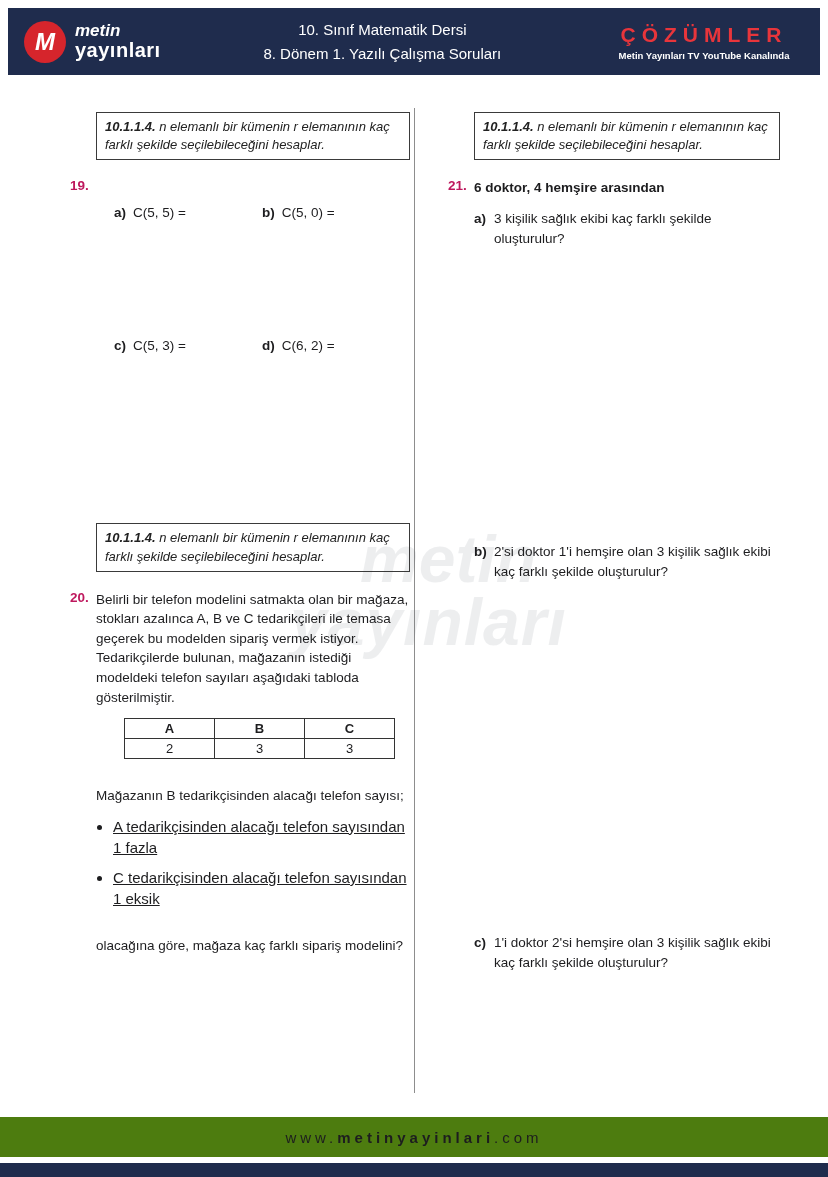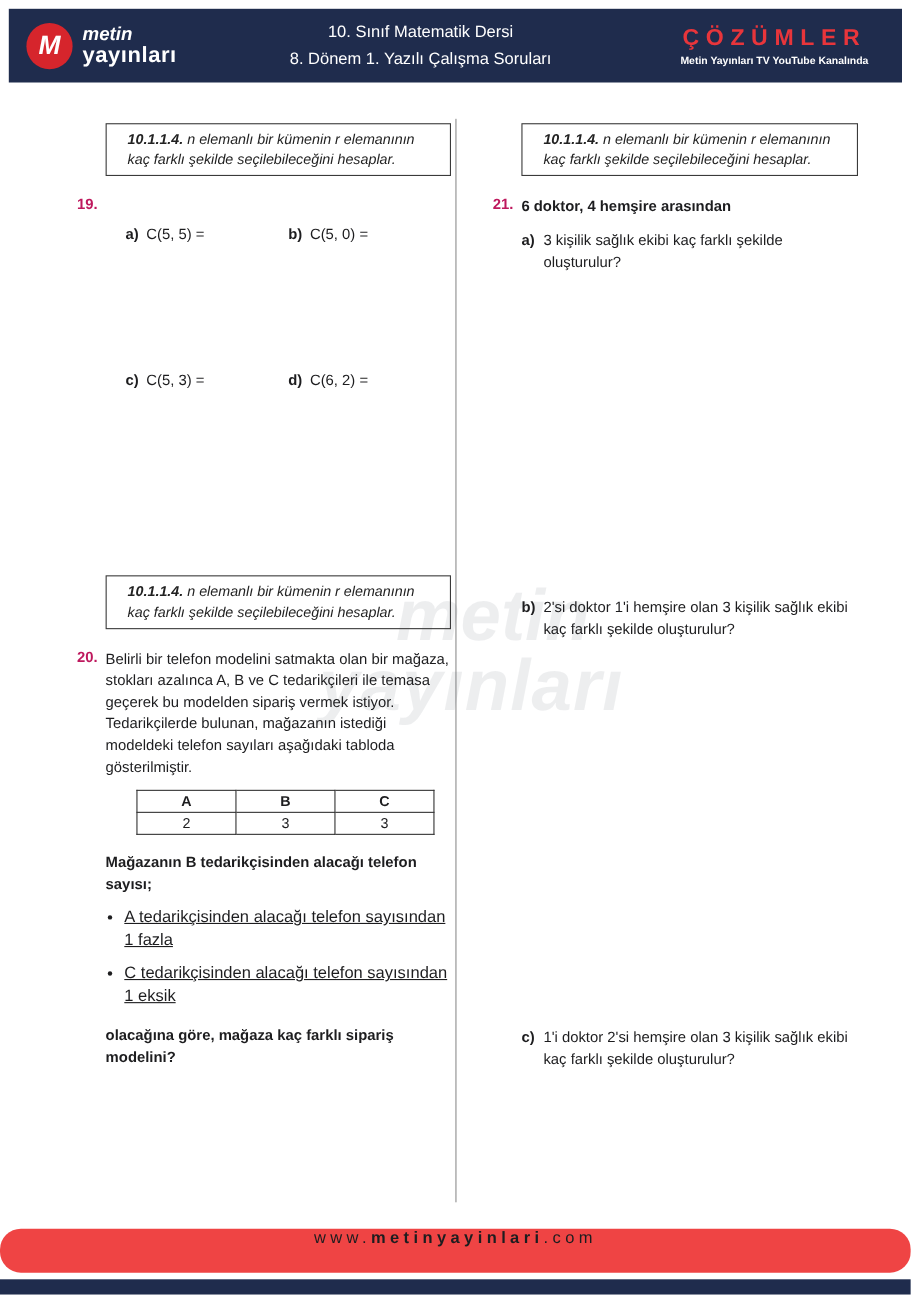--- a/index.html
+++ b/index.html
@@ -41,21 +41,21 @@
   .divider {
     position:absolute; left:414px; top:108px; width:1px; height:985px;
     background:#8d8d8d;
   }
   .col { position:absolute; top:112px; }
   .col-left  { left:70px;  width:340px; }
   .col-right { left:448px; width:332px; }
 
   .objective-box {
     border:1px solid #3a3a3a;
-    padding:5px 19px;
+    padding:5px 8px;
     font-style:italic;
     font-size:13px;
     line-height:1.4;
     margin-left:26px;
     color:#222;
   }
   .obj-code { font-weight:bold; }
 
   .question { margin-top:18px; }
   .q-head { display:flex; }
@@ -78,21 +78,21 @@
   
   .phone-table { border-collapse:collapse; margin:11px 0 0 28px; }
   .phone-table th, .phone-table td {
     border:1px solid #333;
     width:90px; height:20px;
     text-align:center;
     font-size:13px;
     padding:0;
   }
   .phone-table th { font-weight:bold; }
-  .bold-para { font-weight:bold; font-size:13.5px; line-height:1.45; margin-top:15px; }
+  .bold-para { font-weight:normal; font-size:13.5px; line-height:1.45; margin-top:27px; }
   .bullets { margin:10px 0 0 17px; }
   .bullets li { font-size:15px; line-height:1.4; margin-bottom:9px;text-decoration:underline; }
 
   
   .q21-part { display:flex; font-size:13.5px; line-height:1.45; }
   .q21-part .part-label { width:20px; }
   .gap-a { margin-top:11px; }
   .gap-b { margin-top:294px; }
   .gap-c { margin-top:352px; }
 
@@ -103,22 +103,22 @@
     font-weight:bold; font-style:italic;
     pointer-events:none; user-select:none;
     line-height:0.95;
   }
   .wm-line1 { font-size:66px; margin-left:70px; }
   .wm-line2 { font-size:66px; letter-spacing:1px; }
 
   
   .footer-bar {
     position:absolute; left:0; top:1117px; width:828px; height:40px;
-    background:#ef4444;
-    display:flex; justify-content:center;border-radius:19px;
+    background:#4d7c0f;
+    display:flex; align-items:center; justify-content:center;
   }
   .footer-url { font-size:15px; letter-spacing:4px; color:#1d1d1f; }
   .footer-url .u-bold { font-weight:bold; }
   .bottom-strip {
     position:absolute; left:0; top:1163px; width:828px; height:14px;
     background:#1f2c4d;
   }
 </style>
 </head>
 <body>

